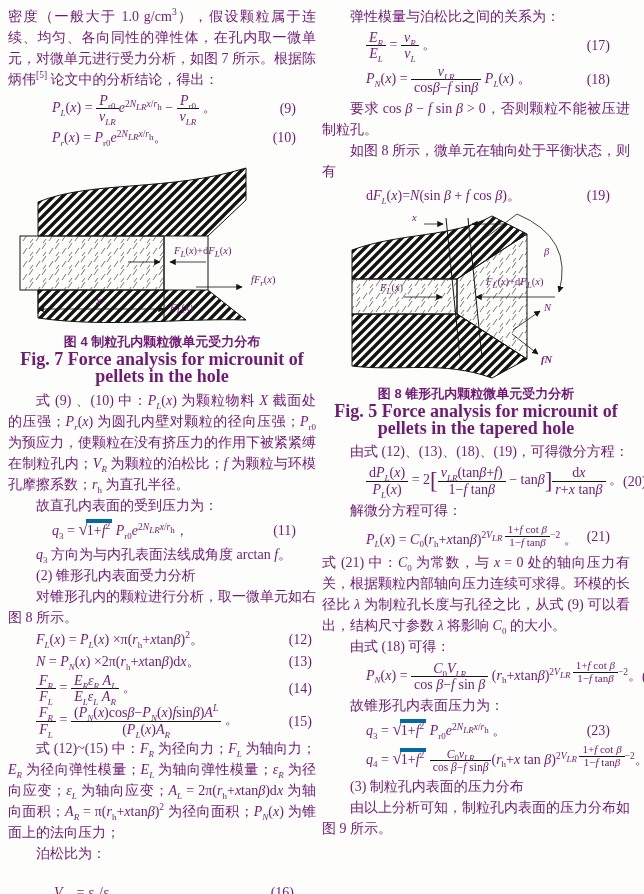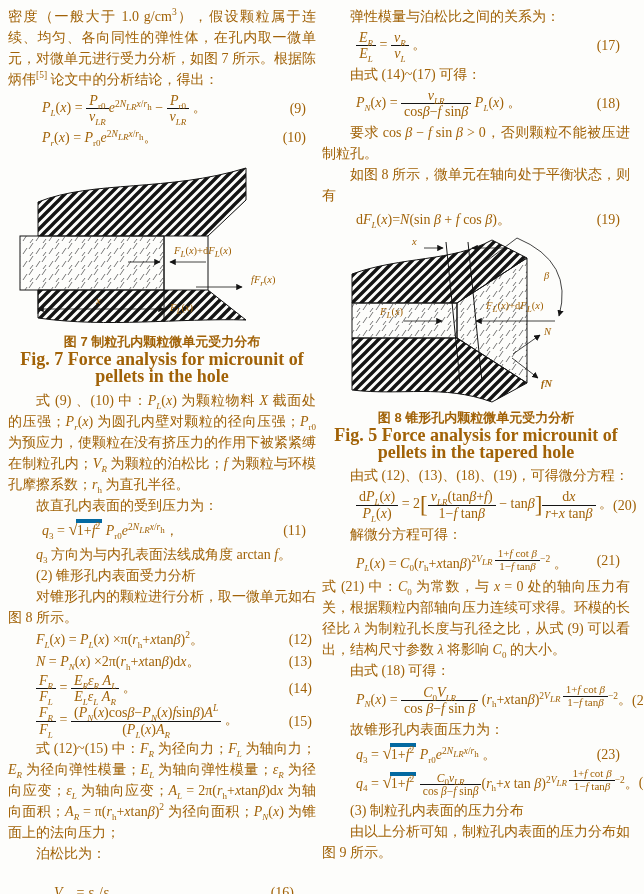--- a/index.html
+++ b/index.html
@@ -1,27 +1,27 @@
 <!DOCTYPE html>
 <html><head>
 <meta charset="utf-8">
 <style>
   html,body{margin:0;padding:0;background:#e8e8e4;}
-  .page{position:relative;width:644px;height:894px;background:#fdfdfb;color:#a16207;
+  .page{position:relative;width:644px;height:894px;background:#fdfdfb;color:#701a75;
         font-family:"Liberation Serif","DejaVu Serif",serif;overflow:hidden;margin:0 auto;}
   .col{position:absolute;top:6px;width:308px;font-size:14px;line-height:21px;text-align:justify;}
   .col-left{left:8px;}
   .col-right{left:322px;}
   p{margin:0;}
   .ind{text-indent:2em;}
   i{font-family:"Liberation Serif","DejaVu Serif",serif;}
   sub{font-size:9px;line-height:0;}
   sup{font-size:9.5px;line-height:0;}
   sup.ex{font-size:9.5px;vertical-align:5px;}
-  .eqrow{display:flex;align-items:center;padding-left:28px;margin:3px 6px;}
+  .eqrow{display:flex;align-items:center;padding-left:28px;margin:3px 16px;}
   .eqbody{flex:1;white-space:nowrap;}
   .eqno{flex:none;padding-right:4px;font-style:normal;}
   .fr{display:inline-block;vertical-align:middle;text-align:center;line-height:1.08;}
   .fr .t{display:block;border-bottom:1px solid #141414;padding:0 3px;}
   .fr .b{display:block;padding:0 3px;}
   .tiny{font-size:11px;}
   .sm2{font-size:11.5px;}
   .rt{font-size:17px;font-style:normal;}
   .ov{border-top:4px solid #0369a1;padding:0 2px 0 1px;margin-left:-2px;}
   .br{font-size:23px;vertical-align:middle;font-style:normal;line-height:0;}
@@ -83,21 +83,21 @@
         <line x1="188" y1="135" x2="234" y2="135" class="thin" marker-end="url(#ah)"></line>
 
         <line x1="30" y1="138" x2="30" y2="162" class="thin"></line>
         <line x1="30" y1="157" x2="156" y2="157" class="thin" marker-start="url(#ah)" marker-end="url(#ah)"></line>
       </svg>
       <div class="figlabel" style="left:166px;top:93px;"><i>F</i><sub><i>L</i></sub>(<i>x</i>)+d<i>F</i><sub><i>L</i></sub>(<i>x</i>)</div>
       <div class="figlabel" style="left:243px;top:122px;"><i>fF</i><sub><i>r</i></sub>(<i>x</i>)</div>
       <div class="figlabel" style="left:88px;top:143px;"><i>x</i></div>
       <div class="figlabel" style="left:162px;top:150px;"><i>F</i><sub><i>L</i></sub>(<i>x</i>)</div>
     </div>
-    <p class="cap1">图 7  制粒孔内颗粒微单元受力分布</p>
+    <p class="cap1">图 4  制粒孔内颗粒微单元受力分布</p>
     <p class="cap2">Fig. 7  Force analysis for microunit of pellets in the hole</p>
 
     <p class="ind" style="margin-top:5px;">式 (9) 、(10) 中：<i>P</i><sub><i>L</i></sub>(<i>x</i>) 为颗粒物料 <i>X</i> 截面处的压强；<i>P</i><sub><i>r</i></sub>(<i>x</i>) 为圆孔内壁对颗粒的径向压强；<i>P</i><sub>r0</sub> 为预应力，使颗粒在没有挤压力的作用下被紧紧缚在制粒孔内；<i>V</i><sub><i>R</i></sub> 为颗粒的泊松比；<i>f</i> 为颗粒与环模孔摩擦系数；<i>r</i><sub>h</sub> 为直孔半径。</p>
     <p class="ind">故直孔内表面的受到压力为：</p>
 
     <div class="eqrow">
       <span class="eqbody"><i>q</i><sub>3</sub> = <span class="rt">√</span><span class="ov">1+<i>f</i><sup>2</sup></span> <i>P</i><sub>r0</sub><i>e</i><sup class="ex">2<i>N</i><sub><i>LR</i></sub><i>x</i>/<i>r</i><sub>h</sub></sup>，</span>
       <span class="eqno">(11)</span>
     </div>
 
@@ -133,21 +133,20 @@
 
   <div class="col col-right">
 
     <p class="ind">弹性模量与泊松比之间的关系为：</p>
 
     <div class="eqrow">
       <span class="eqbody"><span class="fr"><span class="t"><i>E</i><sub><i>R</i></sub></span><span class="b"><i>E</i><sub><i>L</i></sub></span></span> = <span class="fr"><span class="t"><i>ν</i><sub><i>R</i></sub></span><span class="b"><i>ν</i><sub><i>L</i></sub></span></span> 。</span>
       <span class="eqno">(17)</span>
     </div>
 
-    <p class="ind">由式 (14)~(17) 可得：</p>
 
     <div class="eqrow">
       <span class="eqbody"><i>P</i><sub><i>N</i></sub>(<i>x</i>) = <span class="fr"><span class="t"><i>ν</i><sub><i>LR</i></sub></span><span class="b">cos<i>β</i>−<i>f</i> sin<i>β</i></span></span> <i>P</i><sub><i>L</i></sub>(<i>x</i>) 。</span>
       <span class="eqno">(18)</span>
     </div>
 
     <p class="ind">要求 cos <i>β</i> − <i>f</i> sin <i>β</i> &gt; 0，否则颗粒不能被压进制粒孔。</p>
     <p class="ind">如图 8 所示，微单元在轴向处于平衡状态，则有</p>
 
     <div class="eqrow">

